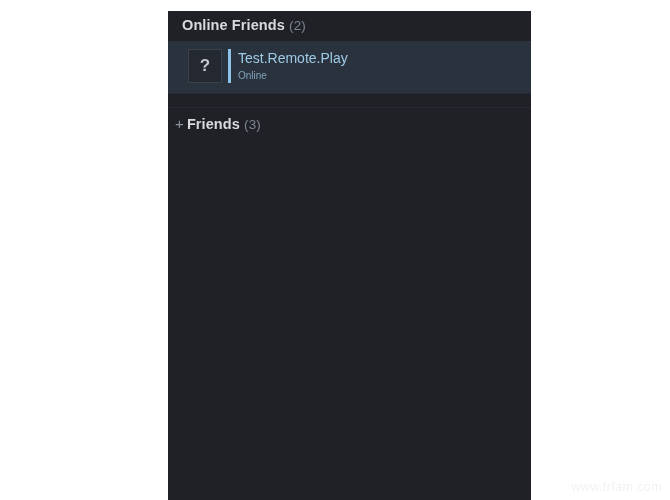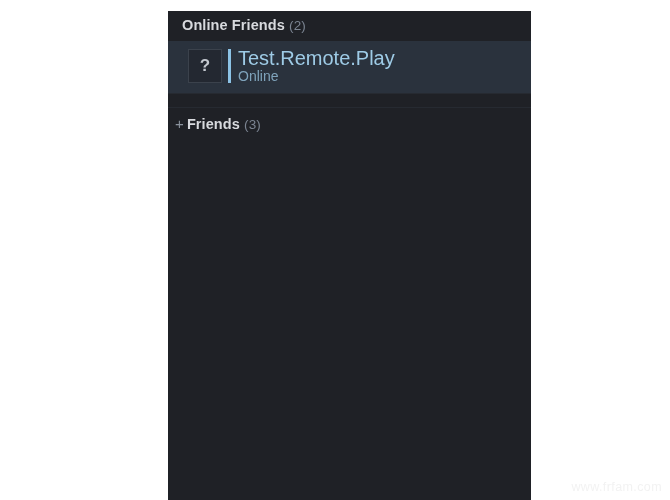--- a/index.html
+++ b/index.html
@@ -93,27 +93,27 @@
     height: 34px;
     background: #8cc3e6;
     margin-left: 6px;
   }
   #friend-row .names {
     position: absolute;
     left: 70px;
     top: 8px;
   }
   #friend-row .friend-name {
-    font-size: 20px;
+    font-size: 14px;
     color: #9ecbe6;
     line-height: 19px;
     white-space: nowrap;
   }
   #friend-row .friend-status {
-    font-size: 14px;
+    font-size: 10px;
     color: #7fa3bb;
     line-height: 16px;
     white-space: nowrap;
   }
 
   .row-divider {
     position: absolute;
     left: 0;
     width: 363px;
     height: 1px;

